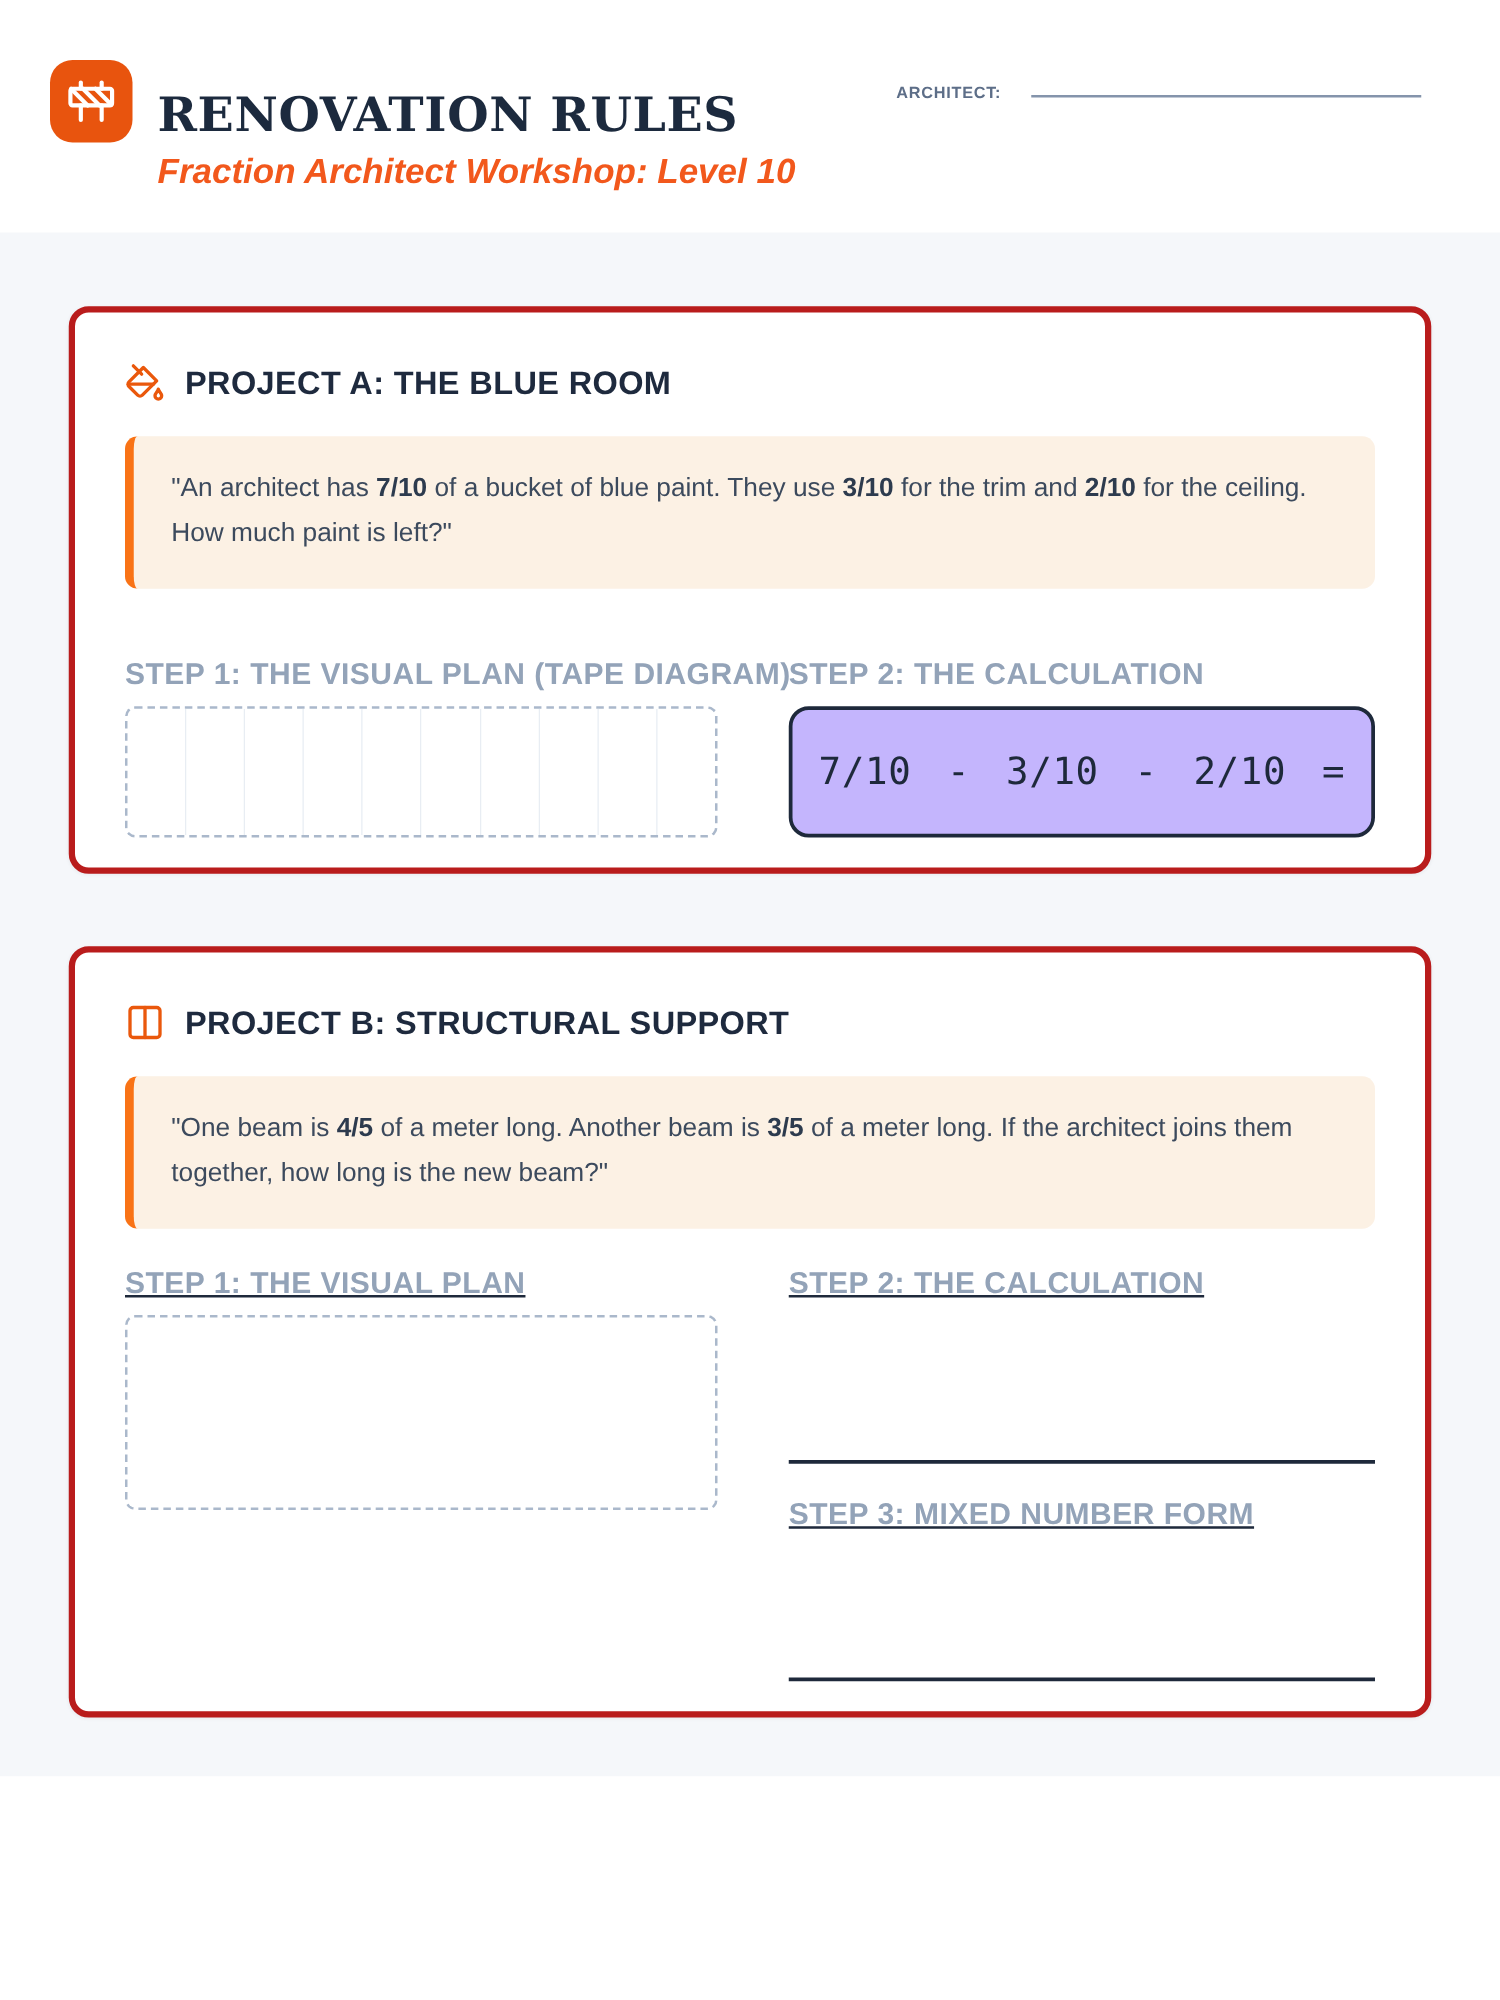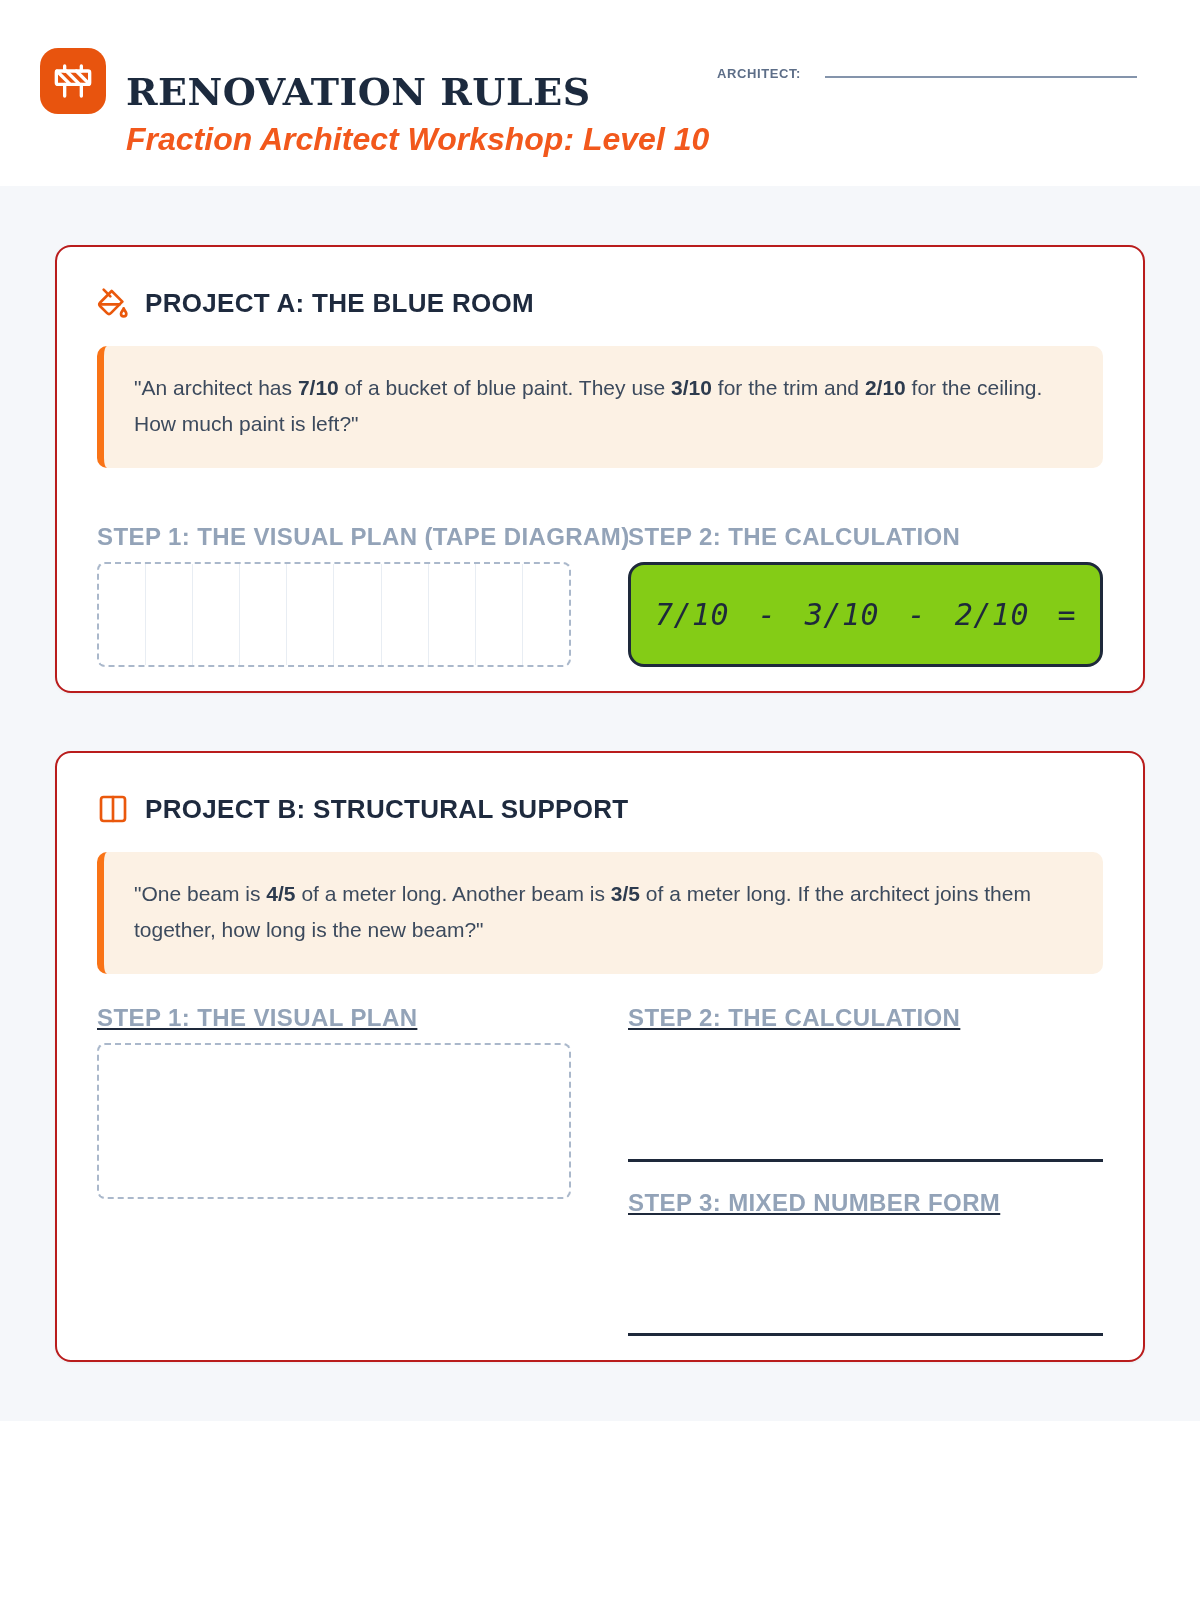--- a/index.html
+++ b/index.html
@@ -25,40 +25,40 @@
   }
   .logo svg { width:40px; height:40px; }
   .title-block { padding-top:2px;margin-top:21px; }
   .main-title {
     font-family:"DejaVu Serif", serif;
     font-size:38px; font-weight:bold; letter-spacing:0.5px;
     color:#1c2a3e; line-height:1.1;
   }
   .subtitle {
     margin-top:8px;
-    font-size:32px; font-weight:bold; font-style:italic;
+    font-size:28px; font-weight:bold; font-style:italic;
     color:#f2581c;
   }
   .architect { margin-left:auto; display:flex; align-items:flex-end; padding-top:18px; }
   .arch-label {
     font-size:13px; font-weight:bold; letter-spacing:0.6px;
     color:#5d6e88; padding-bottom:6px; margin-right:24px;
   }
   .arch-line {
     display:inline-block; width:312px; height:2px;
     background:#8494ab; margin-bottom:9px;
   }
   
   .sheet {
     height:1235px; background:#f5f7fa;
     padding-top:59px;
   }
   .card {
     width:1090px; margin:0 auto;
-    background:#ffffff; border:2px solid #b91c1c; border-radius:16px;
+    background:#ffffff; border:5px solid #b91c1c; border-radius:16px;
     box-shadow:0 1px 3px rgba(15,23,42,0.05);
     padding:40px 40px 24px 40px;
   }
   .card + .card { margin-top:58px; }
   .card-title-row { display:flex; align-items:center; gap:16px; height:32px; }
   .card-title-row svg { width:32px; height:32px; flex:0 0 auto; }
   .card-title {
     font-size:26px; font-weight:800; letter-spacing:0.3px; color:#1e2a3e;
   }
   
@@ -81,22 +81,22 @@
     color:#93a3b8; height:22px; margin-bottom:17px; white-space:nowrap;
   }
   .tape {
     height:105px; border:2px dashed #aab8cb; border-radius:8px;
     display:flex; overflow:hidden; background:#ffffff;
   }
   .tape-cell { flex:1 1 0; border-right:1px solid #e8edf3; }
   .tape-cell:last-child { border-right:none; }
   .calc-box {
     height:105px; border:3px solid #1e293b; border-radius:16px;
-    background:#84cc16;
-    display:flex; align-items:center; justify-content:center;font-style:italic;
+    background:#c4b5fd;
+    display:flex; align-items:center; justify-content:center;
   }
   .calc-eq {
     font-family:"DejaVu Sans Mono", monospace;
     font-size:30px; color:#1e293b; word-spacing:10px; letter-spacing:0.5px;
   }
   .plan-box-b {
     height:156px; border:2px dashed #aab8cb; border-radius:8px; background:#ffffff;
   }
   .col-right-b { display:flex; flex-direction:column; }
   .answer-line { height:3px; background:#1e293b; width:100%; }

